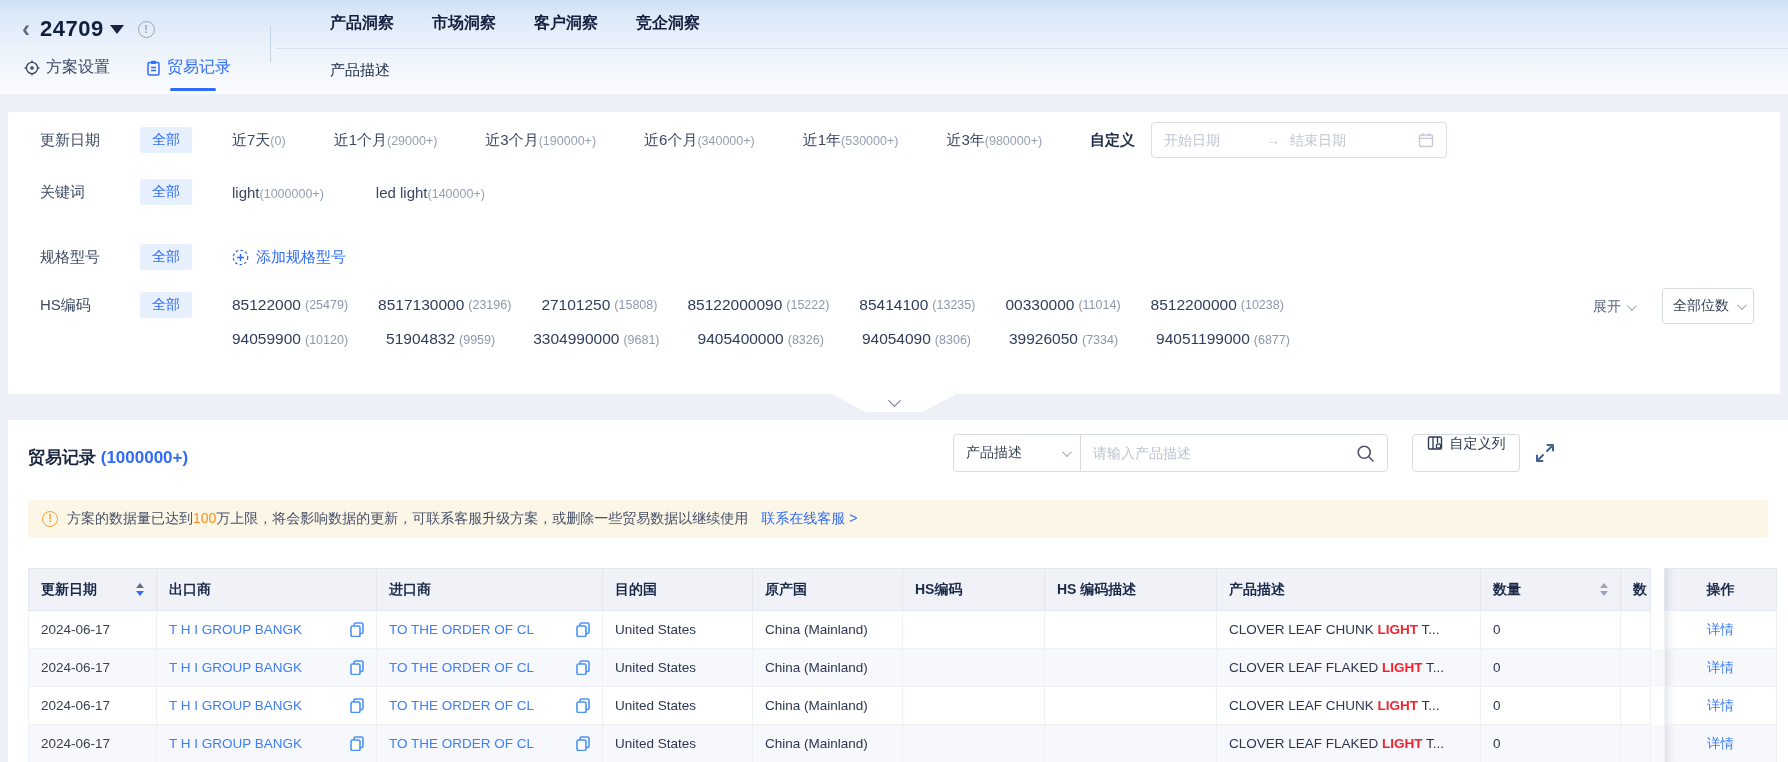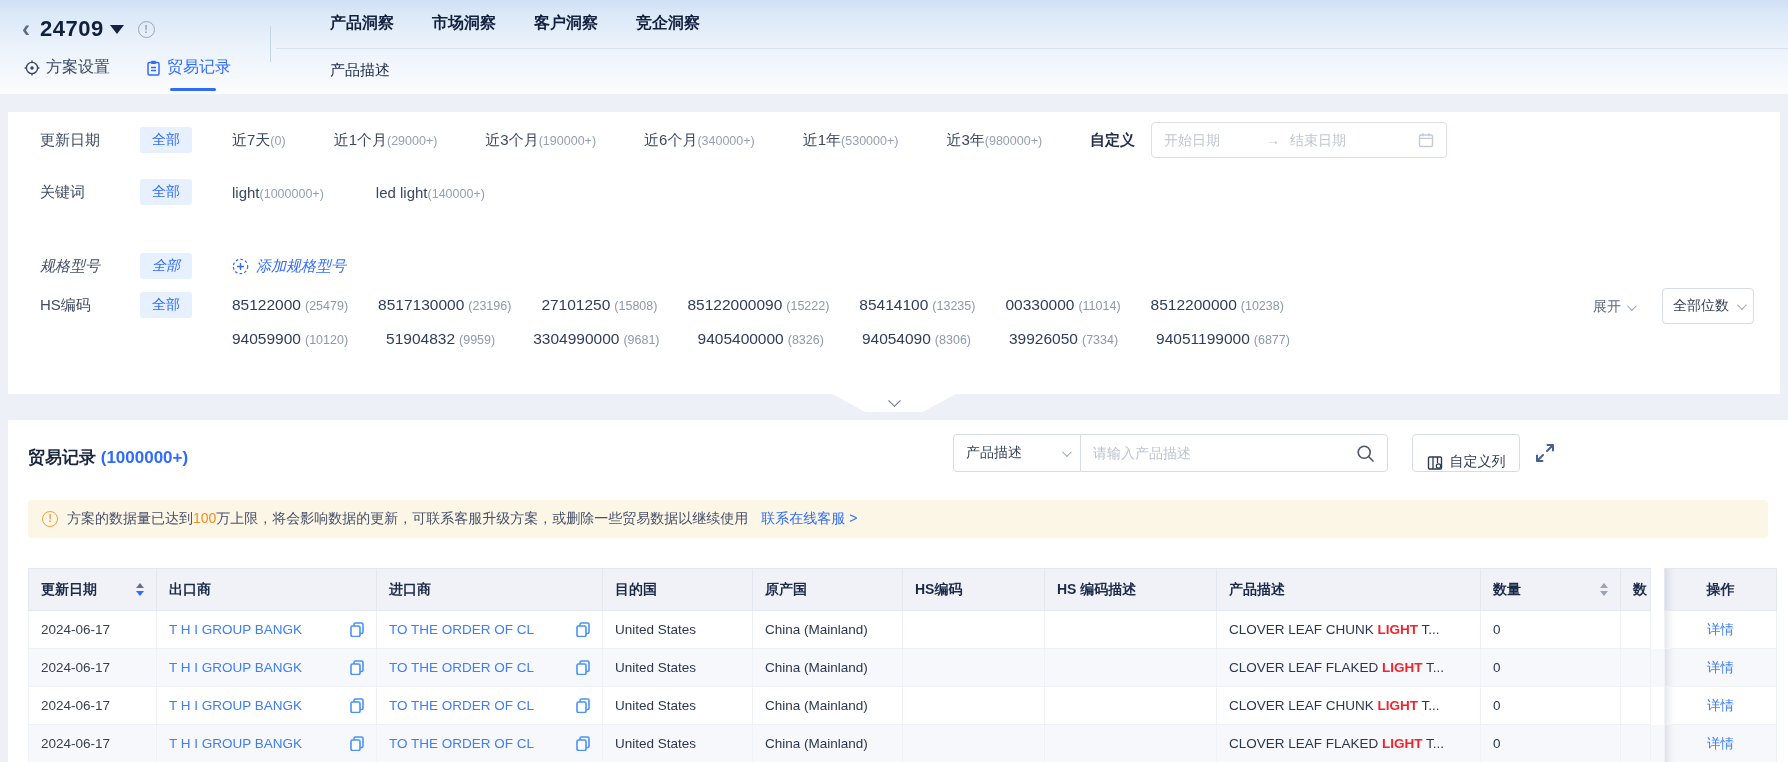--- a/index.html
+++ b/index.html
@@ -56,21 +56,21 @@
   .date-range input { border: none; outline: none; width: 92px; font-size: 14px; color: #5a6478; background: transparent; font-family: inherit; }
   .date-range input::placeholder { color: #c0c6d4; }
   .range-arrow { color: #c0c6d4; font-size: 14px; }
   .cal-icon { margin-left: auto; display: inline-flex; cursor: pointer; }
   .add-spec { display: inline-flex; align-items: center; gap: 7px; color: #2f6bff; font-size: 15px; cursor: pointer; }
   .hs-lines { display: flex; flex-direction: column; }
   .hs-line { height: 34px; display: flex; align-items: center; }
   .hs-item { display: inline-flex; align-items: baseline; gap: 4px; cursor: pointer; white-space: nowrap; }
   .hs-item .code { font-size: 15.5px; color: #2f3d5c; }
   .hs-item .cnt { font-size: 12.5px; color: #8d98ab; }
-  .hs-line1 .hs-item { margin-right: 30px; }
+  .hs-line1 .hs-item { margin-right: 30px; align-items: center; }
   .hs-line2 .hs-item { margin-right: 38px; }
   .expand-toggle { position: absolute; right: 146px; top: 186px; display: inline-flex; align-items: center; gap: 6px; font-size: 14px; color: #5c6880; cursor: pointer; }
   .chev { width: 7px; height: 7px; border-right: 1.6px solid #98a2b5; border-bottom: 1.6px solid #98a2b5; transform: rotate(45deg) translateY(-2px); }
   .digits-select {
     position: absolute; right: 26px; top: 176px; width: 92px; height: 36px;
     border: 1px solid #d6dae3; border-radius: 4px; background: #fff;
     display: flex; align-items: center; justify-content: space-between; padding: 0 9px 0 10px;
     font-size: 14px; color: #333f55; cursor: pointer;
   }
   .collapse-tab {
@@ -94,21 +94,21 @@
   .search-box {
     position: absolute; left: 1072px; top: 14px; width: 308px; height: 38px;
     border: 1px solid #d7dbe4; border-radius: 0 4px 4px 0; background: #fff;
     display: flex; align-items: center; padding: 0 12px;
   }
   .search-box input { flex: 1; border: none; outline: none; font-size: 14px; color: #4a5468; background: transparent; font-family: inherit; }
   .search-box input::placeholder { color: #bcc3d0; }
   .btn-custom-cols {
     position: absolute; left: 1404px; top: 14px; width: 108px; height: 38px;
     border: 1px solid #d7dbe4; border-radius: 4px; background: #fff;
-    display: flex; align-items: flex-end; justify-content: center; gap: 7px;
+    display: flex; align-items: flex-start; justify-content: center; gap: 7px;
     font-size: 14px; color: #2c3a52; cursor: pointer;
   }
   .expand-btn { position: absolute; left: 1526px; top: 22px; width: 22px; height: 22px; cursor: pointer; }
 
   .warn {
     position: absolute; left: 20px; right: 20px; top: 80px; height: 38px;
     background: #fcf6e6; border-radius: 4px;
     display: flex; align-items: center; padding: 0 14px; gap: 9px;
     font-size: 14px; color: #47506a; white-space: nowrap;
   }
@@ -245,21 +245,21 @@
       <span class="f-opt">
         <span class="opt-label">light</span>
         <span class="opt-count">(1000000+)</span>
       </span>
       <span class="f-opt">
         <span class="opt-label">led light</span>
         <span class="opt-count">(140000+)</span>
       </span>
     </div>
 
-    <div class="f-row" style="top:140px; height:28px;font-style:italic;">
+    <div class="f-row" style="top:131px; height:28px;">
       <span class="f-label">规格型号</span>
       <span class="chip-all">全部</span>
       <span class="add-spec">
         <span>
           <svg width="17" height="17" viewBox="0 0 17 17">
               <circle cx="8.5" cy="8.5" r="7.2" fill="none" stroke="#2f6bff" stroke-width="1.2" stroke-dasharray="2.6 2.2"></circle>
               <path d="M8.5 5 V12 M5 8.5 H12" stroke="#2f6bff" stroke-width="1.4"></path>
             </svg>
         </span>
         <span>添加规格型号</span>

